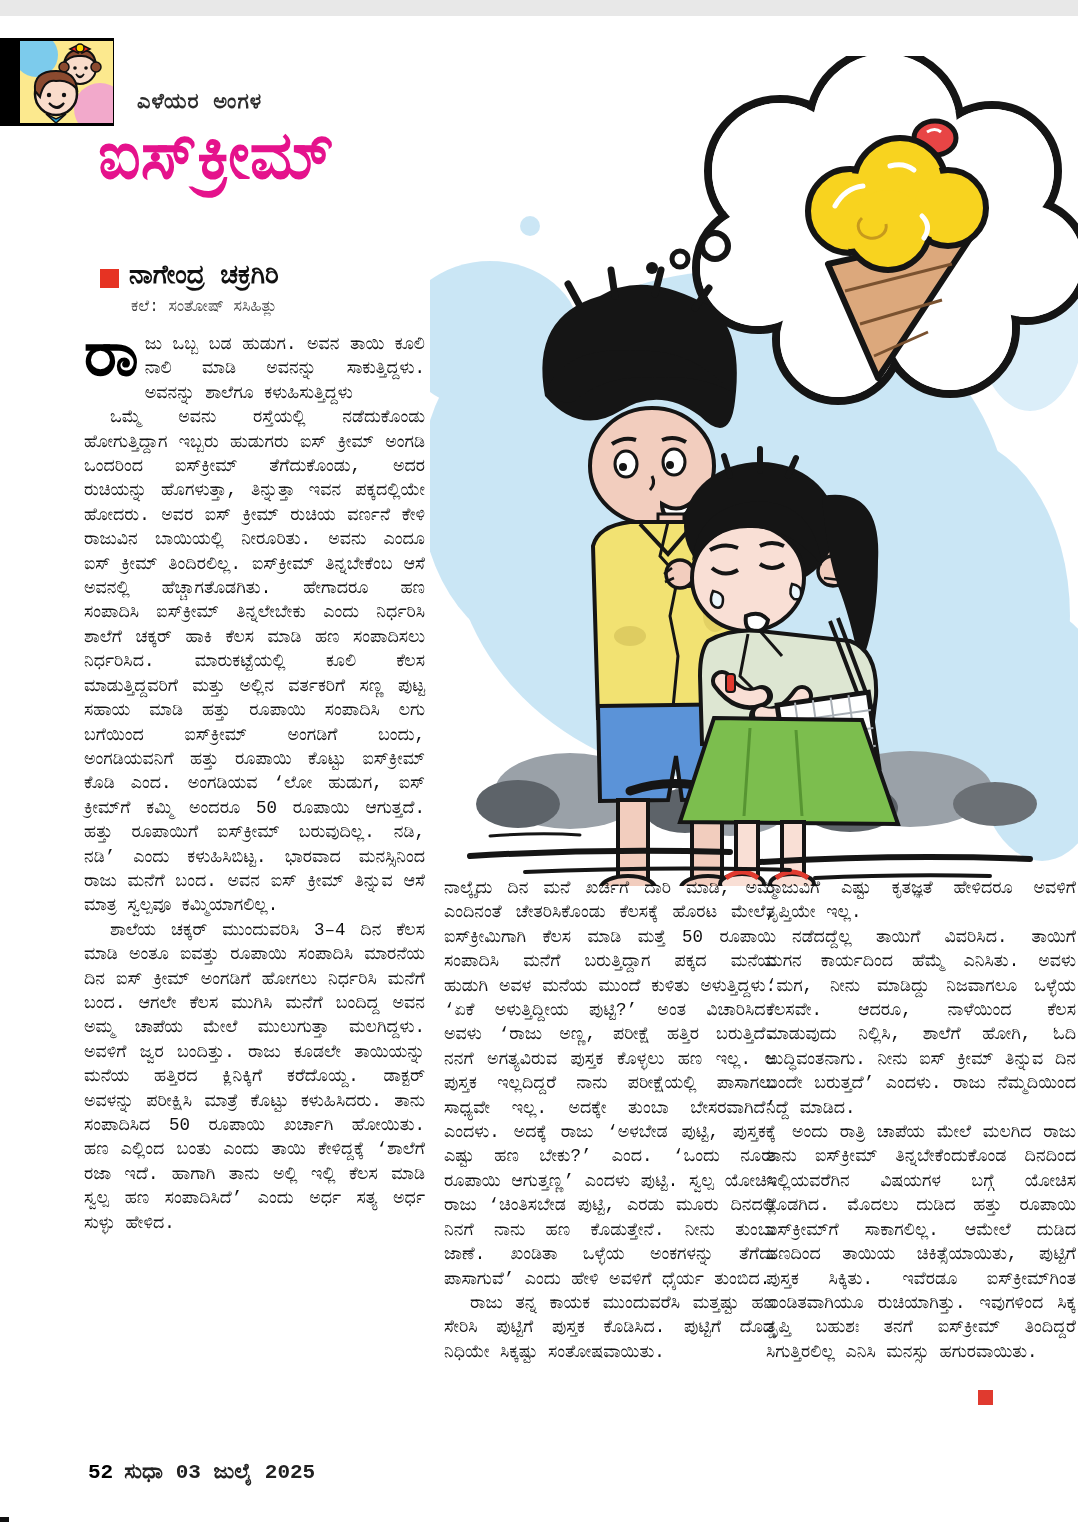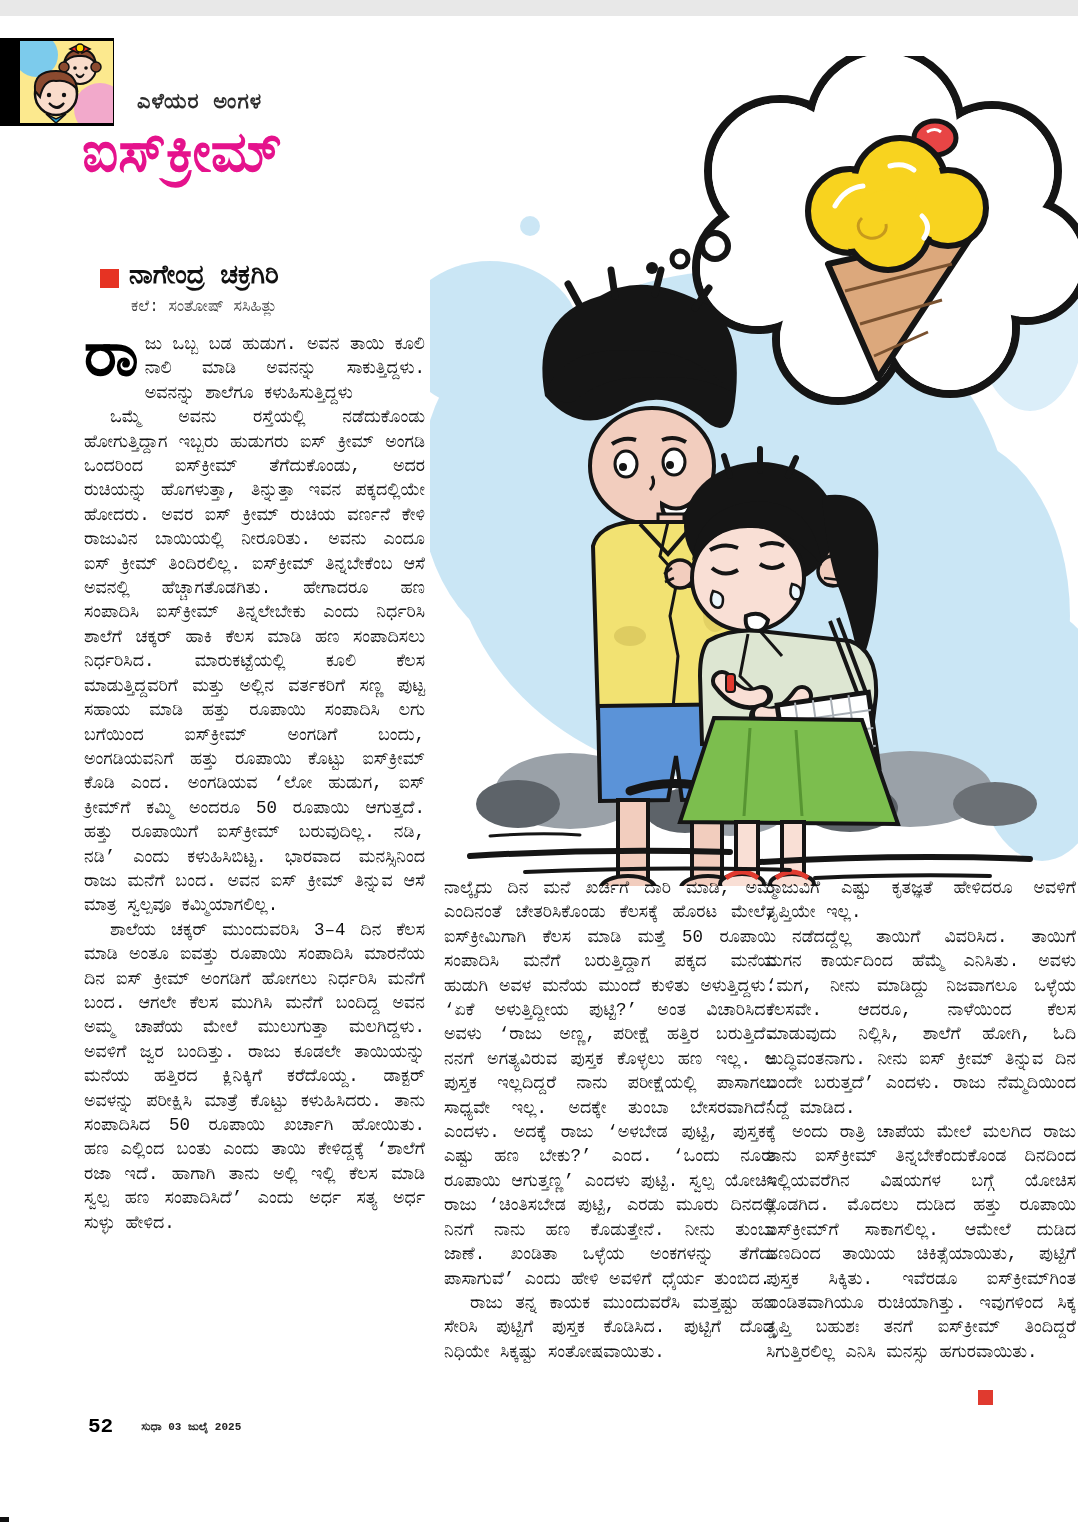--- a/index.html
+++ b/index.html
@@ -5,38 +5,38 @@
   html,body{margin:0;padding:0;background:#e8e8e8;}
   #page{
     position:relative;width:1078px;height:1525px;background:#ffffff;
     overflow:hidden;font-family:Liberation Mono, monospace;color:#1a1a1a;
     margin:16px auto;
   }
   
   .logo-frame{position:absolute;left:0;top:22px;width:114px;height:88px;background:#000;}
   .logo-art{position:absolute;left:20px;top:25px;width:93px;height:82px;display:block;}
   .section-label{position:absolute;left:137px;top:74px;font-size:21px;font-weight:bold;color:#2d2d2d;letter-spacing:1px;}
-  .title{position:absolute;left:82px;top:112px;font-size:56px;line-height:1.0;font-weight:bold;}
+  .title{position:absolute;left:98px;top:112px;font-size:66px;line-height:1.0;font-weight:bold;}
   .byline-row{position:absolute;left:100px;top:247px;display:flex;align-items:center;gap:10px;}
   .byline-bullet{width:19px;height:19px;margin-top:4px;}
   .byline-name{font-size:26px;font-weight:bold;color:#111;line-height:1;}
   .art-credit{position:absolute;left:131px;top:281px;font-size:16px;color:#3c3c3c;}
   
   .col{position:absolute;text-align:justify;font-size:17.5px;line-height:24.4px;color:#111;}
   .col p{margin:0;}
   .col p.ind{text-indent:26px;}
   .col-left{left:84px;top:316px;width:341px;}
   .col-mid{left:444px;top:860px;width:332px;}
   .col-right{left:766px;top:860px;width:310px;}
   .dropcap{float:left;font-size:62px;line-height:50px;font-weight:bold;padding:2px 6px 0 0;color:#000;}
   .endmark{position:absolute;left:978px;top:1374px;width:15px;height:15px;}
   
-  .footer{position:absolute;left:88px;top:1399px;display:flex;align-items:center;gap:28px;}
+  .footer{position:absolute;left:88px;top:1444px;display:flex;align-items:flex-end;gap:11px;}
   .page-num{font-size:21px;font-weight:bold;color:#000;}
-  .issue-line{font-size:11px;font-weight:bold;color:#222;}
+  .issue-line{font-size:21px;font-weight:bold;color:#222;}
   .corner-mark1{position:absolute;left:0;top:1501px;width:9px;height:5px;background:#111;}
   .corner-mark2{position:absolute;left:13px;top:1514px;width:13px;height:11px;background:#111;transform:rotate(8deg);}
   
   .illustration{position:absolute;left:430px;top:40px;width:648px;height:830px;}
 </style>
 </head>
 <body>
 
 <div id="page">
 

